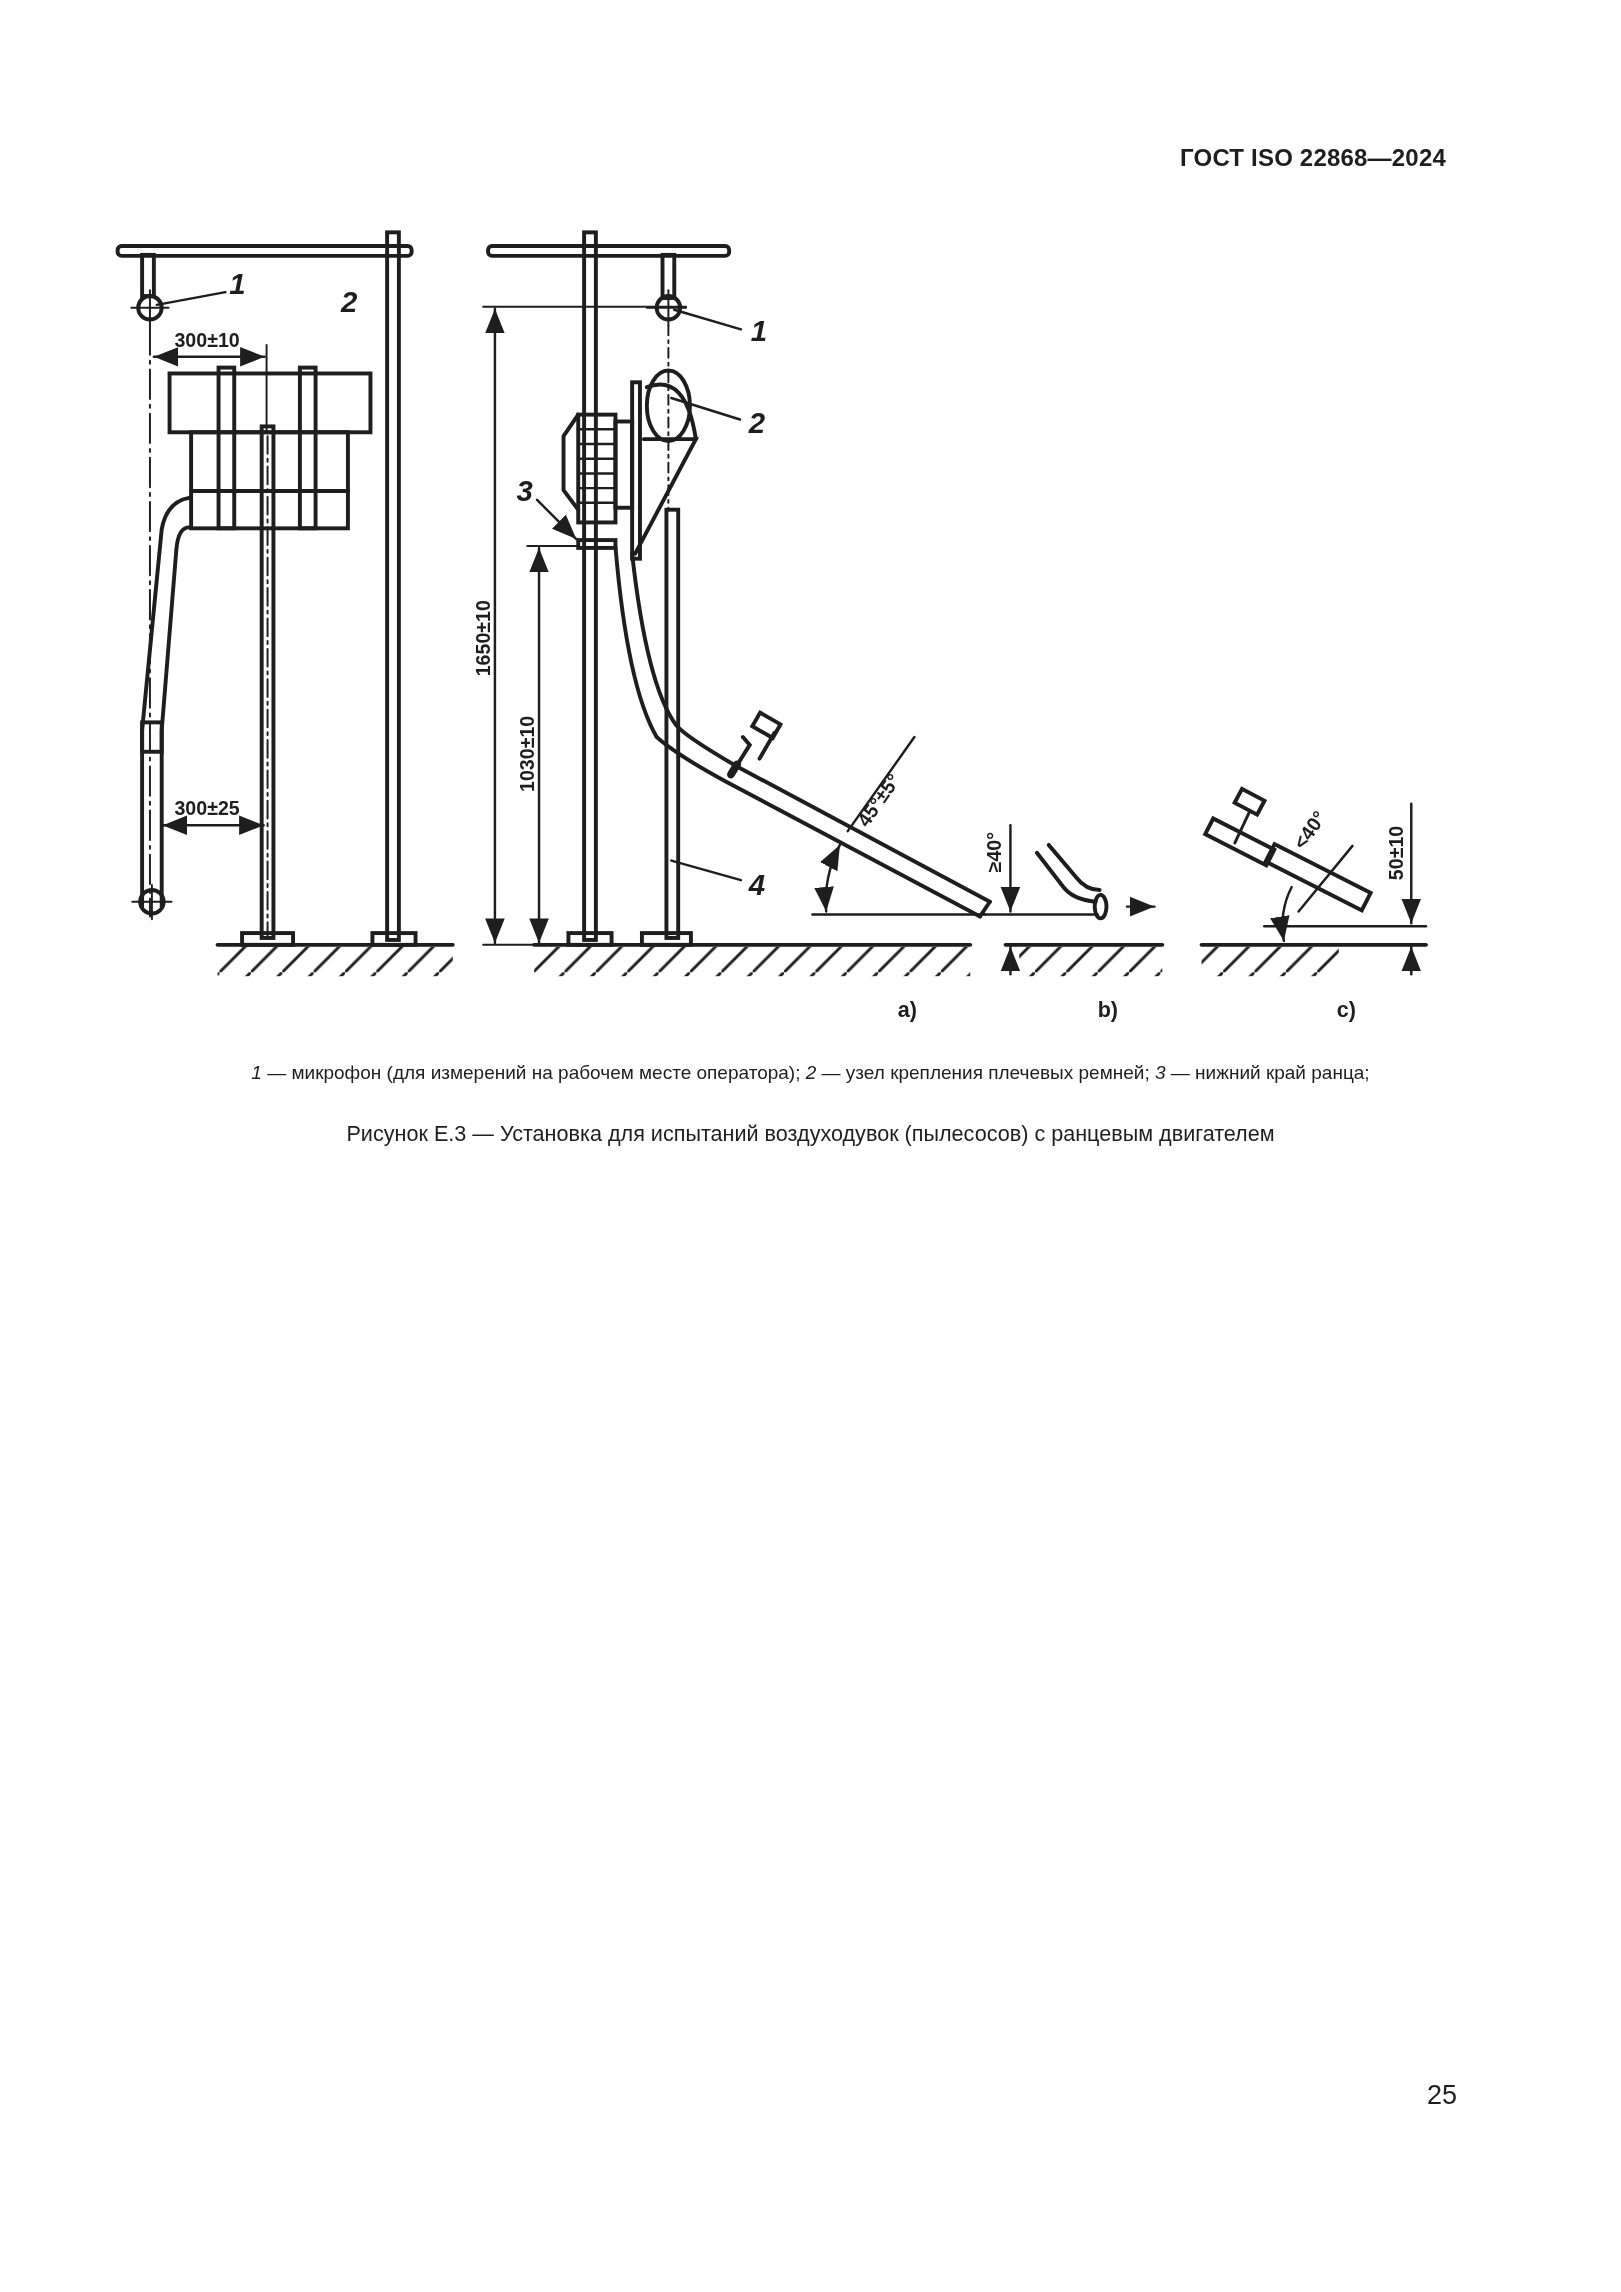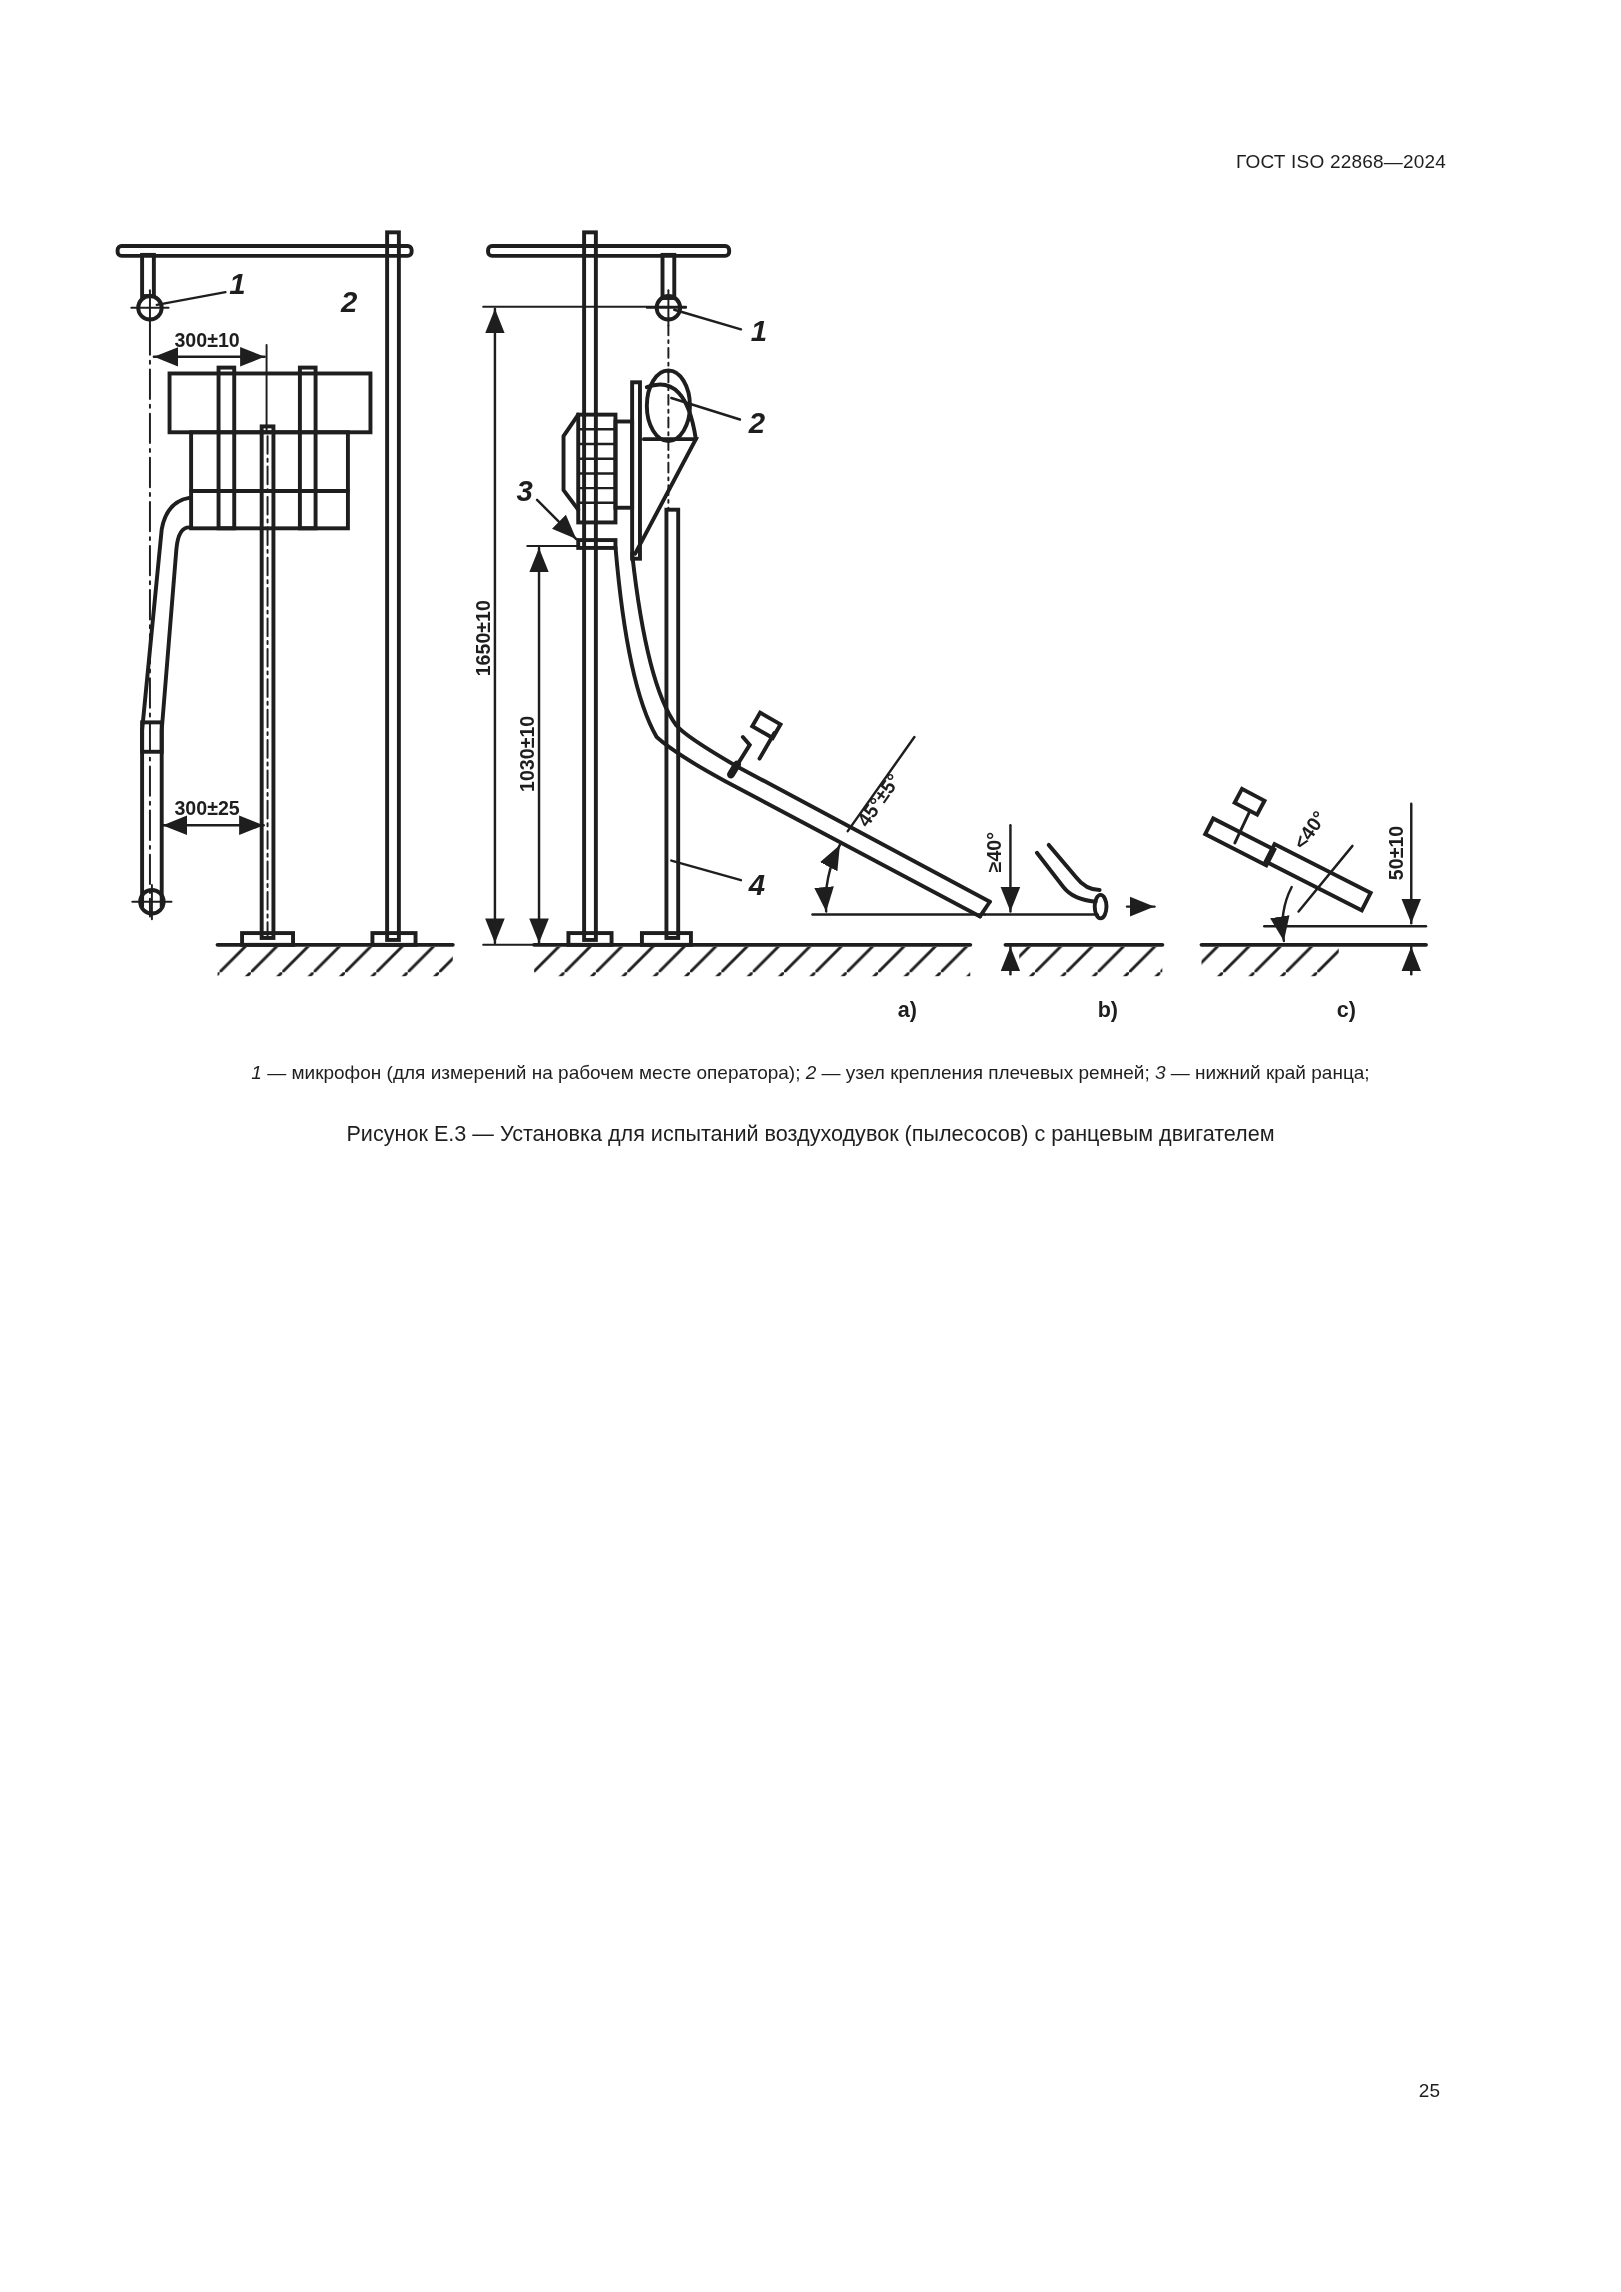--- a/index.html
+++ b/index.html
@@ -1,24 +1,24 @@
 <!DOCTYPE html>
 <html><head>
 <meta charset="utf-8">
 <style>
   html, body { margin: 0; padding: 0; background: #ffffff; }
   body { width: 1621px; height: 2293px; position: relative; overflow: hidden;
          font-family: "Liberation Sans", "DejaVu Sans", sans-serif; color: #1e1e1e; }
-  .header { position: absolute; top: 151px; right: 175px; font-weight: normal; font-size: 19px; letter-spacing: 0.2px; }
+  .header { position: absolute; top: 144px; right: 175px; font-weight: bold; font-size: 24px; letter-spacing: 0.2px; }
   .figure { position: absolute; left: 0; top: 0; width: 1621px; height: 1039px; }
   .figure svg { width: 1621px; height: 1039px; display: block; }
   .legend { position: absolute; top: 1061px; left: 0; width: 1621px; text-align: center; font-size: 19px; line-height: 24.5px; }
   .legend i { font-style: italic; }
   .caption { position: absolute; top: 1121px; left: 0; width: 1621px; text-align: center; font-size: 21.6px; }
-  .pagenum { position: absolute; top: 2080px; right: 181px; font-size: 19px; }
+  .pagenum { position: absolute; top: 2080px; right: 164px; font-size: 27px; }
   svg text { font-family: "Liberation Sans", "DejaVu Sans", sans-serif; fill: #1e1e1e; }
 </style>
 </head>
 <body>
 
 <div class="header">ГОСТ ISO 22868—2024</div>
 
 <div class="figure">
 <svg viewBox="0 0 1654 1060" xmlns="http://www.w3.org/2000/svg" stroke="#1e1e1e" fill="none" stroke-width="4" stroke-linecap="round">
   <defs>

